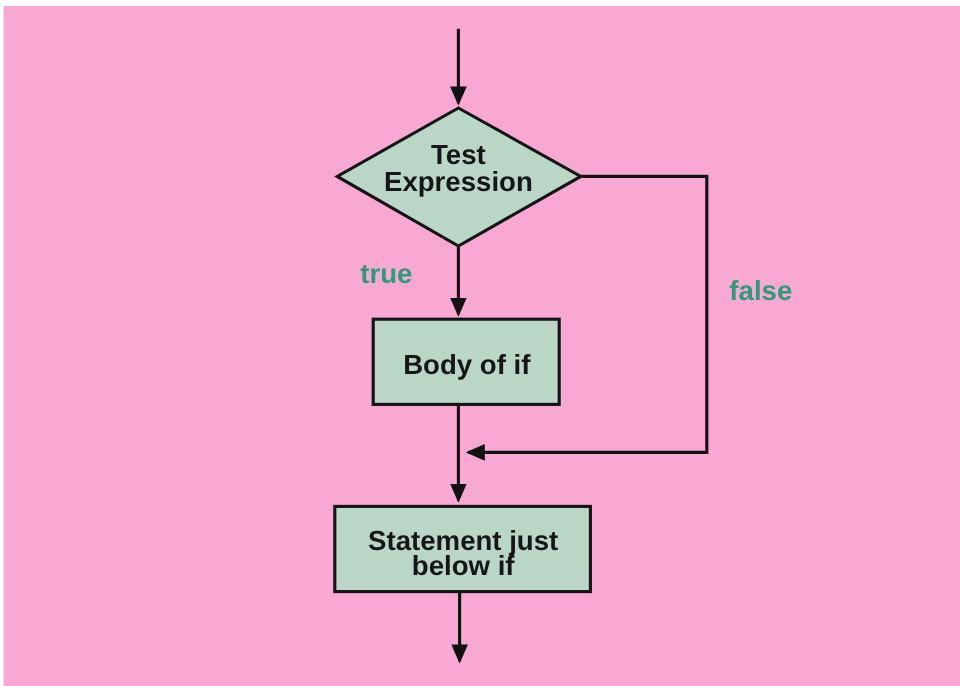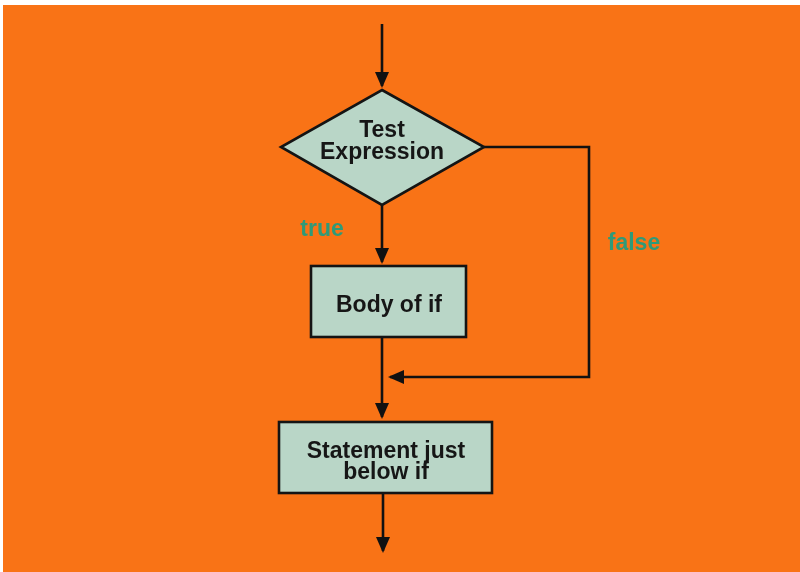--- a/index.html
+++ b/index.html
@@ -10,21 +10,21 @@
     background: #ffffff;
     overflow: hidden;
     font-family: "Liberation Sans", sans-serif;
   }
   .canvas {
     position: absolute;
     top: 5px;
     left: 3px;
     width: 797px;
     height: 567px;
-    background: #f97316;
+    background: #f9a8d4;
   }
   svg { display: block; }
   .connector {
     stroke: #111111;
     stroke-width: 2.6;
     fill: none;
   }
   .node-shape {
     stroke: #141414;
     stroke-width: 2.6;

